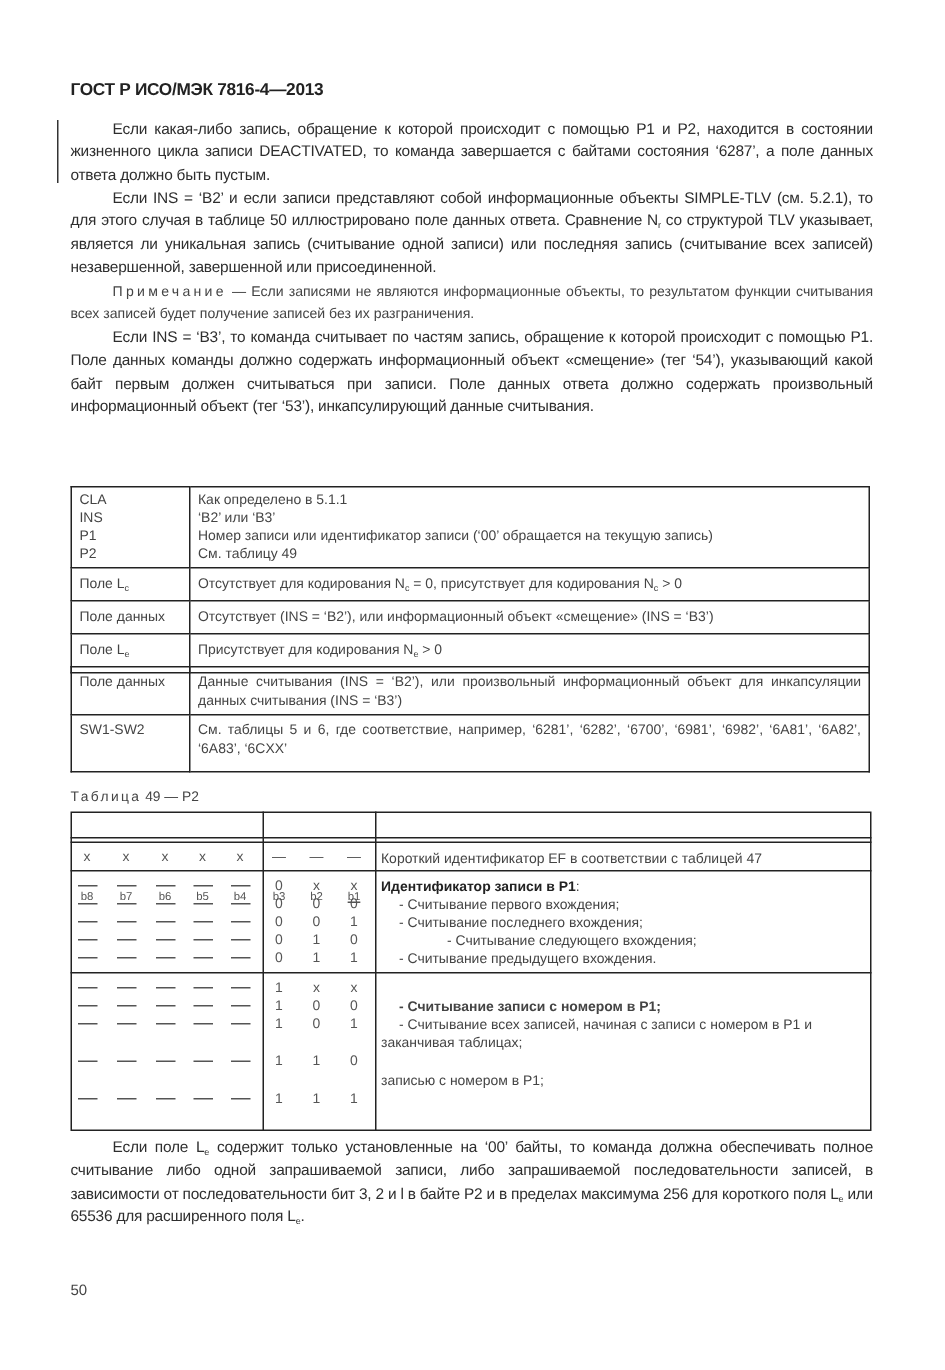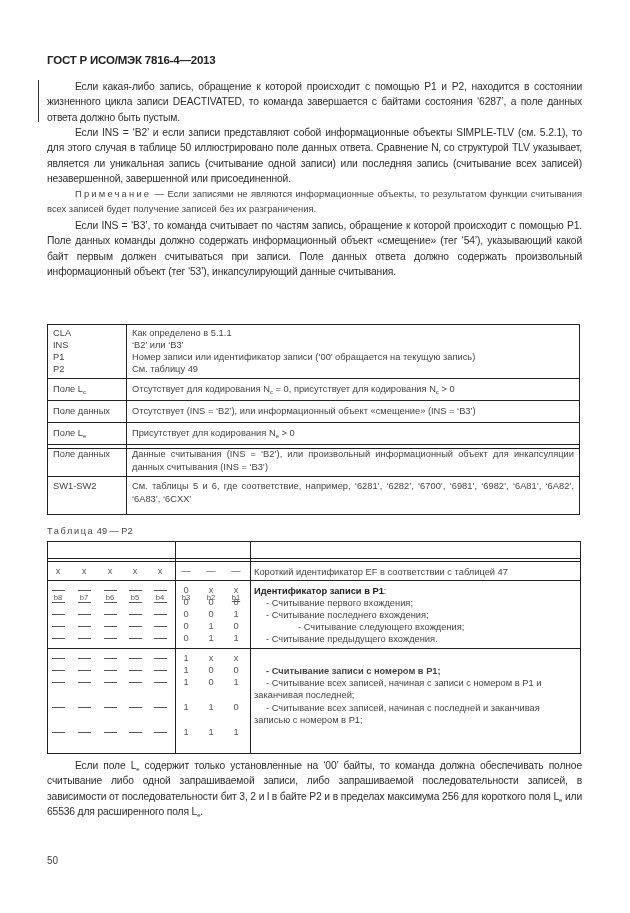--- a/index.html
+++ b/index.html
@@ -141,22 +141,21 @@
 
     <div id="g1"></div>
     <div class="desc" style="top:44px;"><b>Идентификатор записи в P1</b><span>:</span></div>
     <div class="desc" style="top:56px; left:219px; width:300px;">- Считывание первого вхождения;</div>
     <div class="desc" style="top:68px; left:219px; width:300px;">- Считывание последнего вхождения;</div>
     <div class="desc" style="top:80px; left:219px; width:300px;margin-left:32px;">- Считывание следующего вхождения;</div>
     <div class="desc" style="top:92px; left:219px; width:300px;">- Считывание предыдущего вхождения.</div>
 
     <div class="desc" style="top:124px; left:219px; width:300px;font-weight:bold;">- Считывание записи с номером в P1;</div>
     <div class="desc" style="top:136px; left:219px; width:310px;">- Считывание всех записей, начиная с записи с номером в P1 и</div>
-    <div class="desc" style="top:148px;">заканчивая последней;</div>
-    <div class="desc" style="top:161px; left:219px; width:310px;">- Считывание всех записей, начиная с последней и заканчивая</div>
+    <div class="desc" style="top:148px;">заканчивая таблицах;</div>
     <div class="desc" style="top:173px;">записью с номером в P1;</div>
   <div class="cell" style="left: 2px; top: 44px;"><span class="dash"></span></div>
       <div class="cell" style="left: 28px; top: 44px;"><span class="dash"></span></div>
       <div class="cell" style="left: 54px; top: 44px;"><span class="dash"></span></div>
       <div class="cell" style="left: 79px; top: 44px;"><span class="dash"></span></div>
       <div class="cell" style="left: 104px; top: 44px;"><span class="dash"></span></div>
       <div class="cell" style="left: 130px; top: 44px;">0</div>
       <div class="cell" style="left: 155px; top: 44px;">x</div>
       <div class="cell" style="left: 180px; top: 44px;">x</div>
       <div class="cell" style="left: 2px; top: 56px;"><span class="dash"></span></div>

